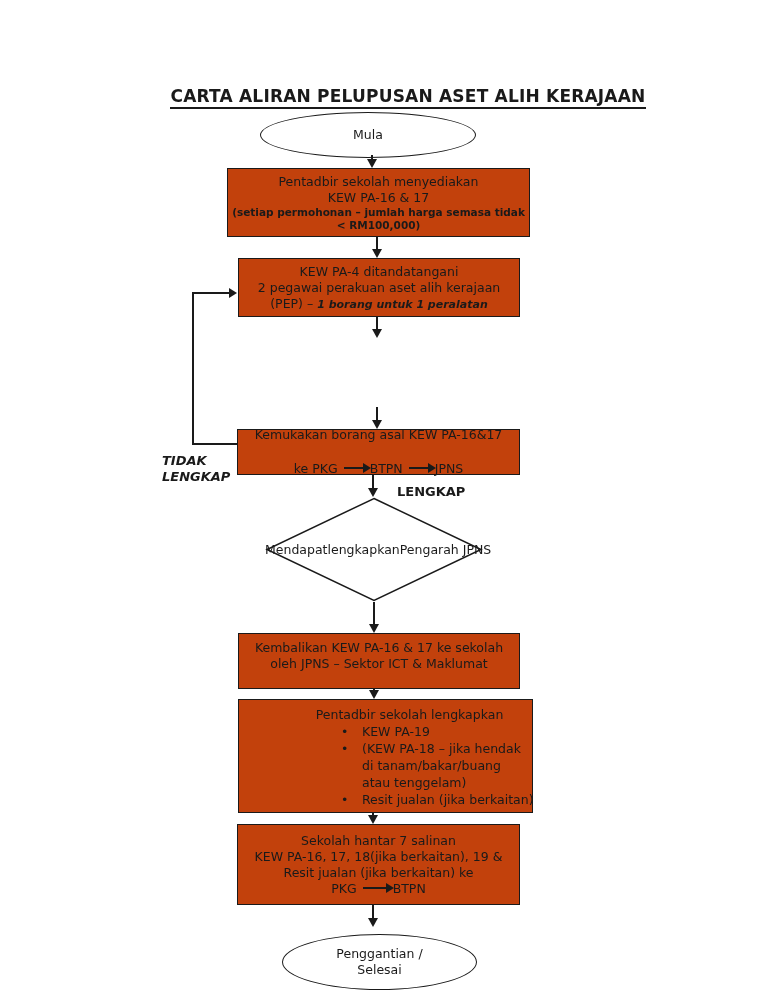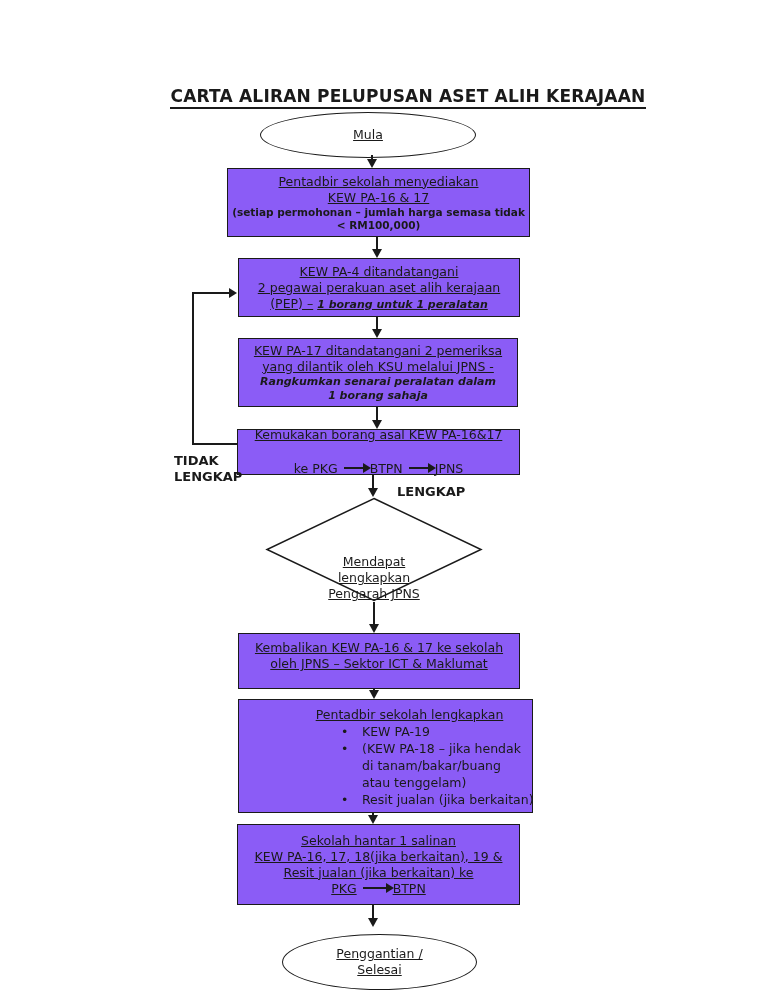--- a/index.html
+++ b/index.html
@@ -41,43 +41,43 @@
     align-items: center;
     justify-content: center;
     font-size: 12.5px;
     line-height: 16px;
     text-align: center;
     box-sizing: border-box;
   }
   .box {
     position: absolute;
     border: 1.5px solid #1a1a1a;
-    background: #8b5cf6;
+    background: #c2410c;
     box-sizing: border-box;
     display: flex;
     flex-direction: column;
     justify-content: center;
     align-items: center;
     text-align: center;
     font-size: 12.5px;
     line-height: 16px;
   }
   .box.top-align { justify-content: flex-start; padding-top: 6px; }
-  .ln { white-space: nowrap; text-decoration: underline; }
+  .ln { white-space: nowrap; }
   .note { font-size: 10.5px; line-height: 13px; font-weight: bold; white-space: nowrap; }
   .note-italic { font-size: 11px; line-height: 14px; font-weight: bold; font-style: italic; white-space: nowrap; }
   .mixed-prefix { margin-right: 4px; }
 
   
   .diamond-svg { position: absolute; }
   .diamond-text {
     position: absolute;
     display: flex;
-    flex-direction: column;
-    justify-content: flex-end;
+    flex-direction: row;
+    justify-content: flex-start;
     align-items: center;
     text-align: center;
     font-size: 12.5px;
     line-height: 16px;
   }
 
   
   .branch-label {
     position: absolute;
     font-size: 13px;
@@ -161,41 +161,35 @@
   <div class="box" style="left:238px; top:258px; width:282px; height:59px;">
     <div class="ln">KEW PA-4 ditandatangani</div>
     <div class="ln">2 pegawai perakuan aset alih kerajaan</div>
     <div class="ln">
       <span class="mixed-prefix">(PEP) –</span><span class="note-italic">1 borang untuk 1 peralatan</span>
     </div>
   </div>
 
   <div class="varrow" style="left:376px; top:317px; height:12px;"></div>
 
-  <div class="box" style="left:238px; top:338px; width:280px; height:69px;">
-    <div class="ln">KEW PA-17 ditandatangani 2 pemeriksa</div>
-    <div class="ln">yang dilantik oleh KSU melalui JPNS -</div>
-    <div class="note-italic">Rangkumkan senarai peralatan dalam</div>
-    <div class="note-italic">1 borang sahaja</div>
-  </div>
 
   <div class="varrow" style="left:376px; top:407px; height:13px;"></div>
 
   <div class="box" style="left:237px; top:429px; width:283px; height:46px;gap:18px;">
     <div class="ln">Kemukakan borang asal KEW PA-16&amp;17</div>
     <div class="ln">
       <span>ke PKG</span><span class="harrow"></span><span>BTPN</span><span class="harrow"></span><span>JPNS</span>
     </div>
   </div>
 
   <div class="hline" style="left:192px; top:443px; width:45px;"></div>
   <div class="vline" style="left:192px; top:292px; height:153px;"></div>
   <div class="hline head-right" style="left:192px; top:292px; width:37px;"></div>
 
-  <div class="branch-label" style="left:174px; top:453px;">
+  <div class="branch-label" style="left:162px; top:453px;font-style:italic;">
     <div>TIDAK</div>
     <div>LENGKAP</div>
   </div>
 
   <div class="varrow" style="left:372px; top:475px; height:13px;"></div>
 
   <div class="branch-label" style="left:397px; top:484px;">LENGKAP</div>
 
   <svg class="diamond-svg" style="left:265px; top:497px;" width="218" height="105" viewBox="0 0 218 105">
     <polygon points="109,1.5 216,52.5 109,103.5 2,52.5" fill="#ffffff" stroke="#1a1a1a" stroke-width="1.5"></polygon>
@@ -233,21 +227,21 @@
       <div class="bullet-row">
         <span class="dot">•</span>
         <div class="btxt">Resit jualan (jika berkaitan)</div>
       </div>
     </div>
   </div>
 
   <div class="varrow" style="left:372px; top:813px; height:2px;"></div>
 
   <div class="box" style="left:237px; top:824px; width:283px; height:81px;">
-    <div class="ln">Sekolah hantar 1 salinan</div>
+    <div class="ln">Sekolah hantar 7 salinan</div>
     <div class="ln">KEW PA-16, 17, 18(jika berkaitan), 19 &amp;</div>
     <div class="ln">Resit jualan (jika berkaitan) ke</div>
     <div class="ln">
       <span>PKG</span><span class="harrow" style="width:24px;"></span><span>BTPN</span>
     </div>
   </div>
 
   <div class="varrow" style="left:372px; top:905px; height:13px;"></div>
 
   <div class="terminator" style="left:282px; top:934px; width:195px; height:56px;">

